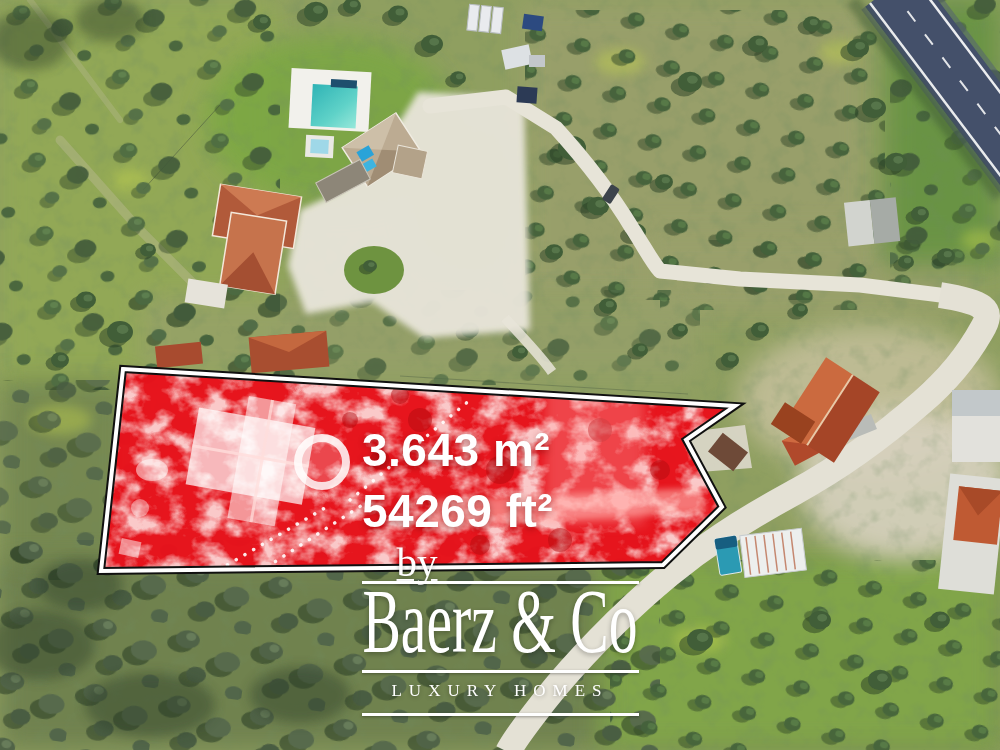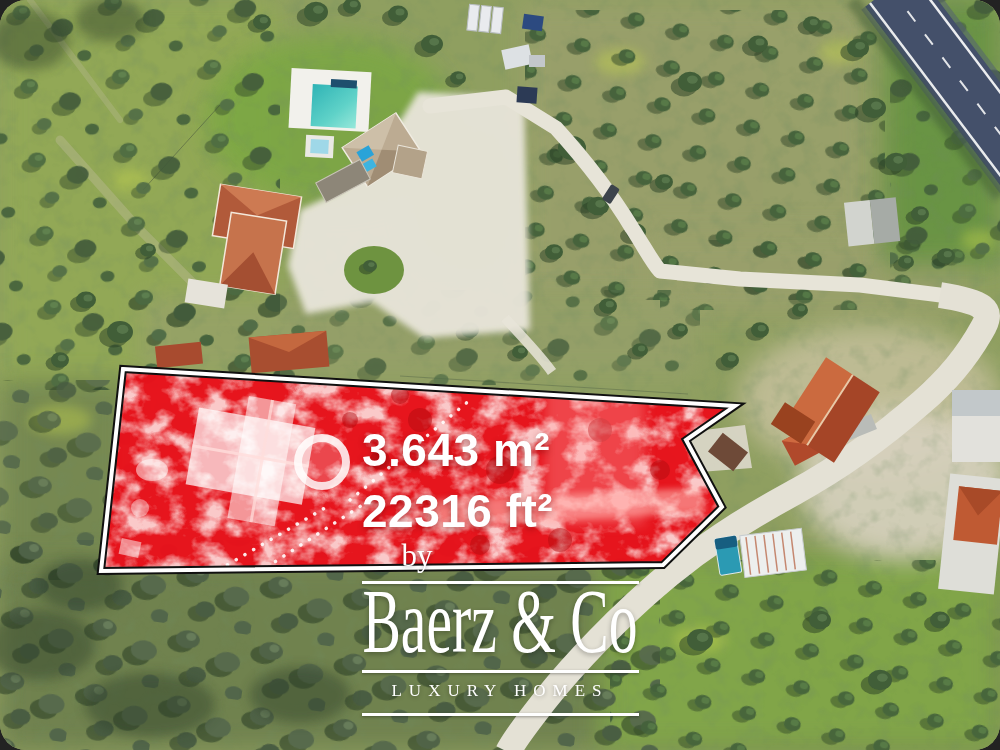--- a/index.html
+++ b/index.html
@@ -1,25 +1,25 @@
 <!DOCTYPE html>
 <html><head>
 <meta charset="utf-8">
 <style>
   html,body{margin:0;padding:0;background:#222;}
   .stage{position:relative;width:1000px;height:750px;overflow:hidden;
-         font-family:"Liberation Sans",sans-serif;background:#8f9f60;border-radius:26px;}
+         font-family:"Liberation Sans",sans-serif;background:#8f9f60;}
   .stage svg{position:absolute;left:0;top:0;}
   .area-label{position:absolute;left:362px;top:420px;color:#fff;font-weight:bold;
               font-size:46px;line-height:61px;letter-spacing:.5px;white-space:nowrap;
               text-shadow:0 2px 6px rgba(90,0,0,.45);}
   .brand{position:absolute;left:0;top:0;width:1000px;height:750px;color:#fff;
          font-family:"Liberation Serif",serif;pointer-events:none;}
   .by{position:absolute;left:417px;top:538px;transform:translateX(-50%);
-      font-size:31px;text-shadow:0 1px 4px rgba(0,0,0,.35);}
+      font-size:41px;text-shadow:0 1px 4px rgba(0,0,0,.35);text-decoration:underline;}
   .rule{position:absolute;left:362px;width:277px;height:3px;background:#fff;
         box-shadow:0 1px 3px rgba(0,0,0,.35);}
   .r1{top:581px;}.r2{top:670px;}.r3{top:713px;}
   .brand-name{position:absolute;left:500px;top:577px;font-size:90px;line-height:90px;
               transform:translateX(-50%) scaleX(.64);transform-origin:center top;
               white-space:nowrap;text-shadow:0 2px 6px rgba(0,0,0,.3);}
   .tagline{position:absolute;left:500px;top:681px;transform:translateX(-50%);
            font-size:17px;letter-spacing:7px;white-space:nowrap;
            text-shadow:0 1px 4px rgba(0,0,0,.35);}
 </style>
@@ -328,21 +328,21 @@
   </g>
   <g>
     <polygon points="123,369 735,406 686,440 722,507 663,565 101,571" fill="none" stroke="#101010" stroke-width="8" stroke-linejoin="miter"></polygon>
     <polygon points="123,369 735,406 686,440 722,507 663,565 101,571" fill="none" stroke="#ffffff" stroke-width="4" stroke-linejoin="miter"></polygon>
   </g>
 </g>
 </svg>
 
 <div class="area-label">
   <div>3.643 m²</div>
-  <div>22316 ft²</div>
+  <div>54269 ft²</div>
 </div>
 
 <div class="brand">
   <div class="by">by</div>
   <div class="rule r1"></div>
   <div class="brand-name">Baerz &amp; Co</div>
   <div class="rule r2"></div>
   <div class="tagline">LUXURY HOMES</div>
   <div class="rule r3"></div>
 </div>

